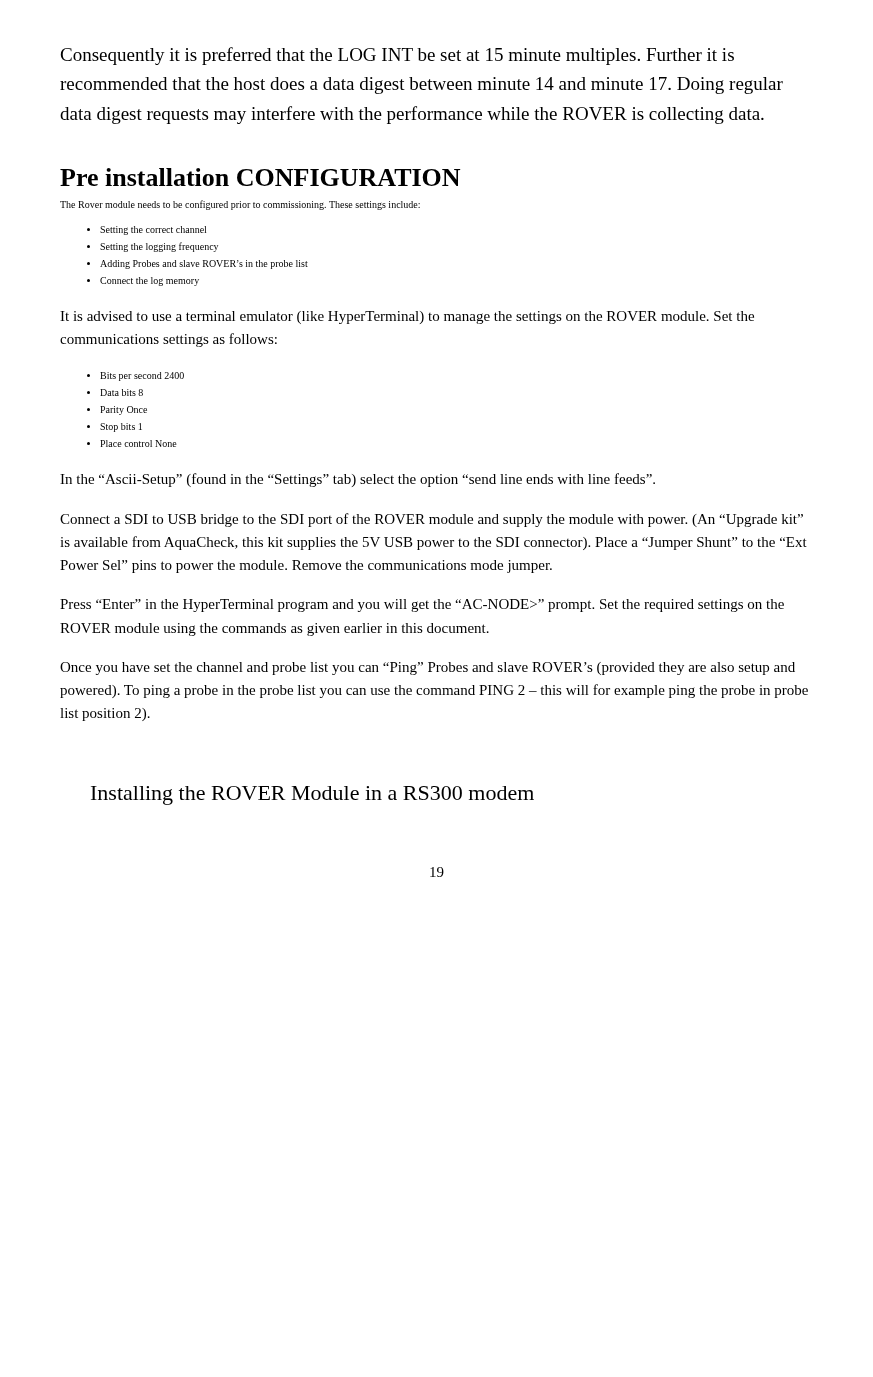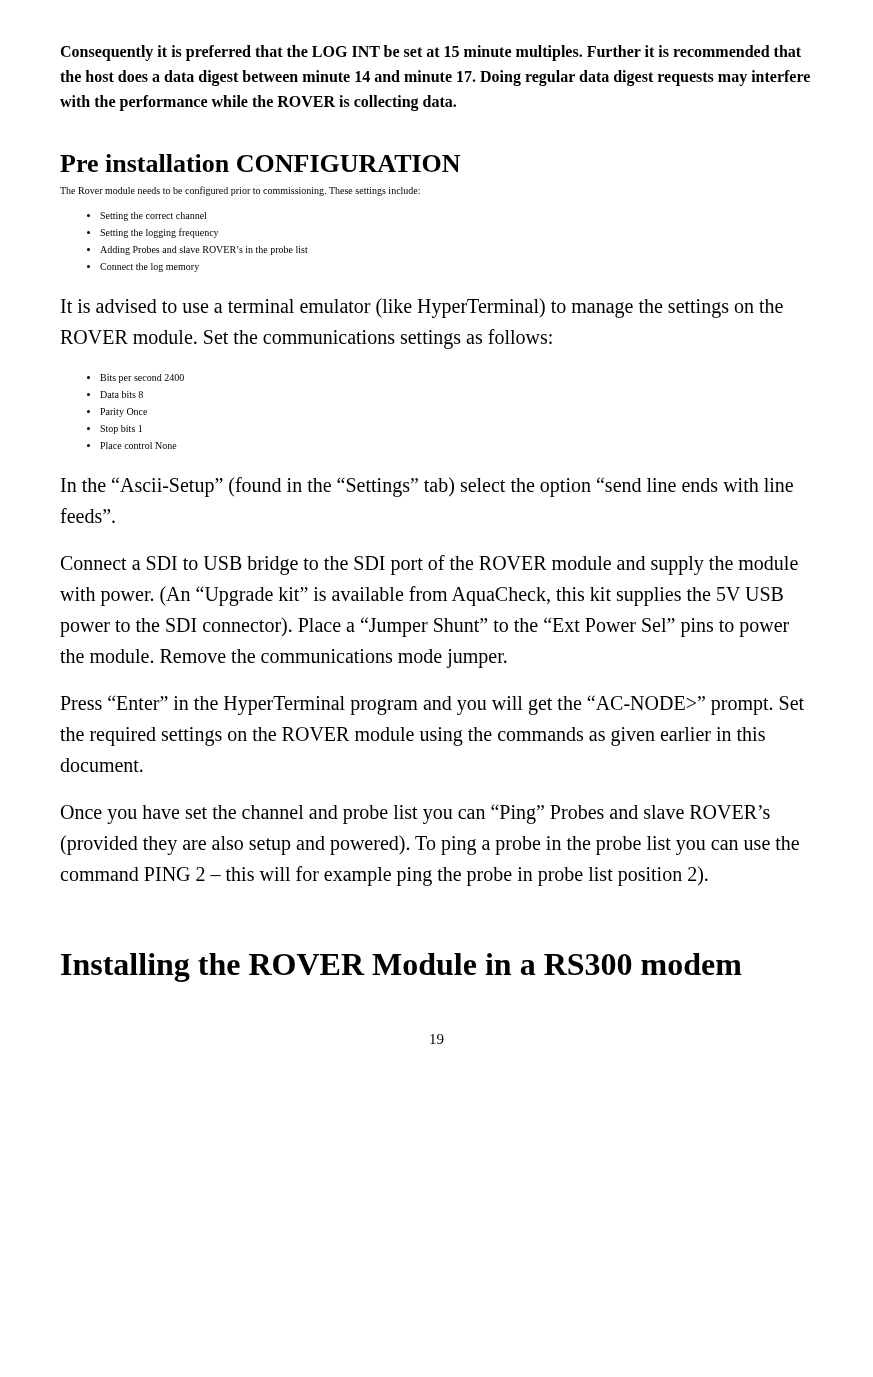--- a/index.html
+++ b/index.html
@@ -14,23 +14,22 @@
       font-size: 15px;
       color: #000000;
       width: 873px;
       min-height: 1377px;
       padding: 40px 60px 60px 60px;
       line-height: 1.5;
     }
 
     .intro-paragraph {
       margin-bottom: 30px;
-      font-size: 16px;
+      font-size: 19px;
       line-height: 1.55;
-      font-weight: bold;
     }
 
     .section-heading {
       font-size: 26px;
       font-weight: bold;
       margin-bottom: 0;
       margin-top: 10px;
     }
 
     .section-intro {
@@ -44,36 +43,37 @@
       margin-bottom: 16px;
     }
 
     ul li {
       font-size: 10px;
       line-height: 1.7;
       list-style-type: disc;
     }
 
     .body-paragraph {
-      font-size: 20px;
+      font-size: 15px;
       line-height: 1.55;
       margin-bottom: 16px;
     }
 
     .page-number {
       text-align: center;
-      margin-top: 40px;
+      margin-top: 52px;
       font-size: 15px;
     }
 
     .section-heading-2 {
-      font-size: 32px;
-      font-weight: bold;
+      font-size: 22px;
+      font-weight: normal;
       margin-top: 50px;
       margin-bottom: 18px;
+      margin-left: 30px;
     }
   </style>
 </head>
 <body>
 
 <p class="intro-paragraph">Consequently it is preferred that the LOG INT be set at 15 minute multiples. Further it is recommended that the host does a data digest between minute 14 and minute 17. Doing regular data digest requests may interfere with the performance while the ROVER is collecting data.</p>
 
 <h2 class="section-heading">Pre installation CONFIGURATION</h2>
 
 <p class="section-intro">The Rover module needs to be configured prior to commissioning. These settings include:</p>

